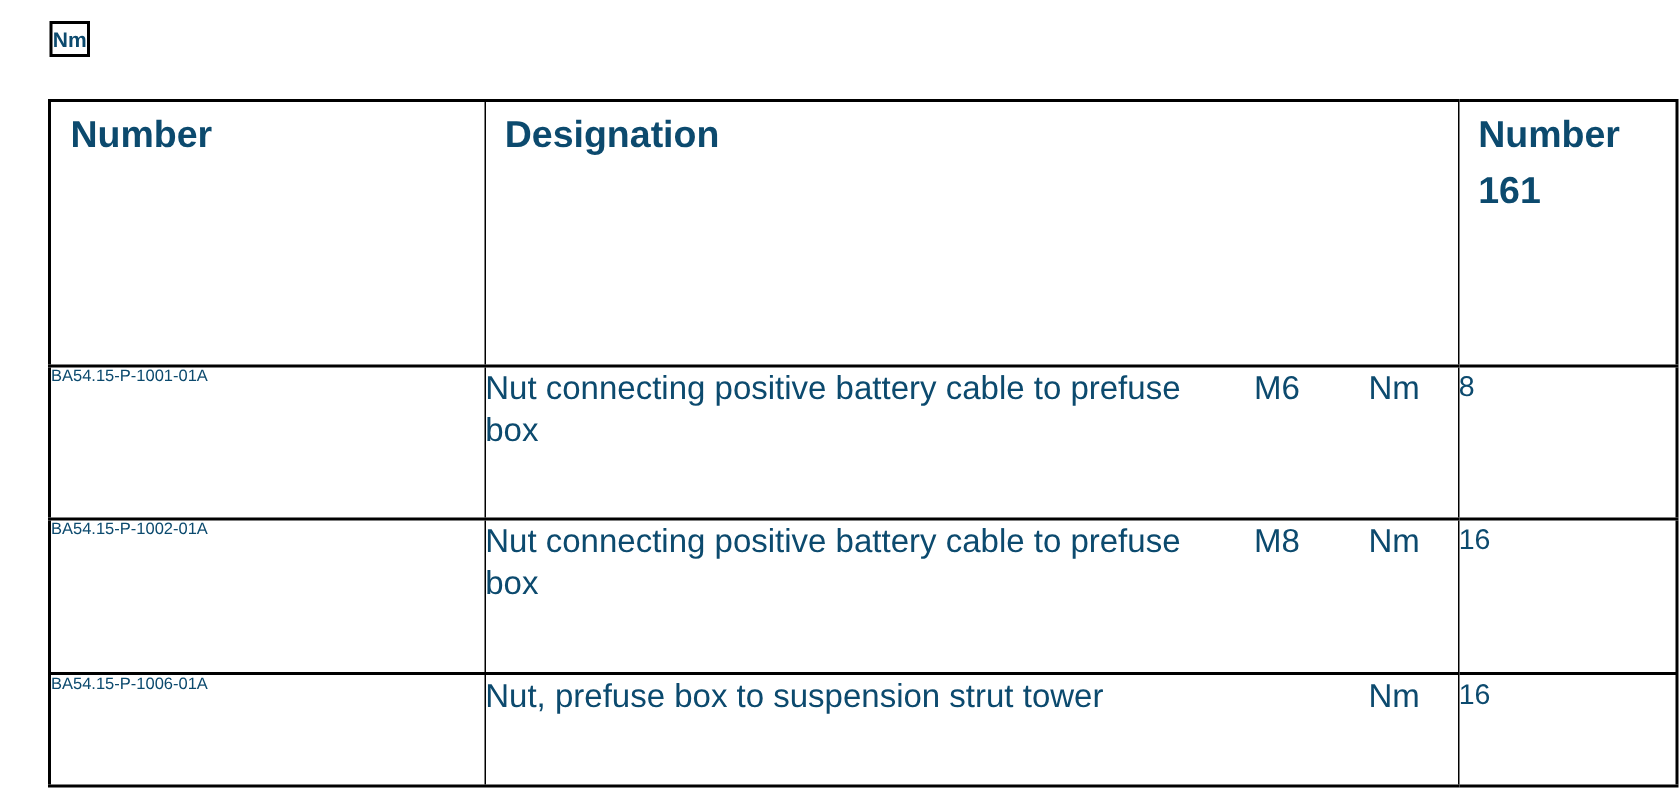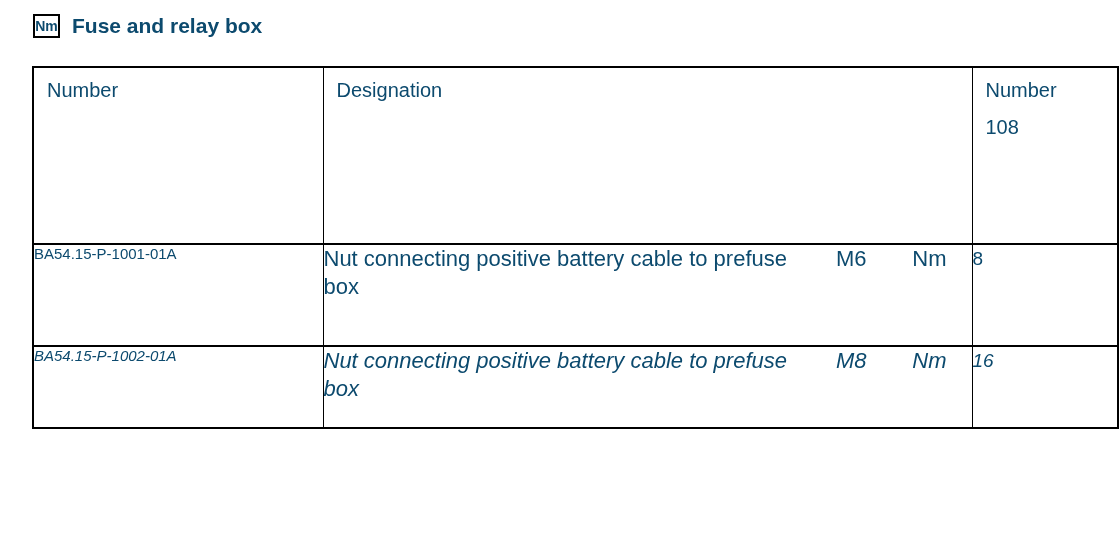--- a/index.html
+++ b/index.html
@@ -59,31 +59,31 @@
     border-bottom: 2px solid #000000;
     vertical-align: top;
     text-align: left;
     padding: 0;
     overflow: hidden;
   }
   .torque-table { border: 2px solid #000000; }
 
   thead tr { height: 177px; }
   tbody tr.row-1 { height: 102px; }
-  tbody tr.row-2 { height: 82px; font-style: italic; }
+  tbody tr.row-2 { height: 103px; }
   tbody tr.row-3 { height: 75px; }
 
   .torque-table th {
-    font-size: 20px;
-    font-weight: normal;
+    font-size: 25px;
+    font-weight: bold;
     line-height: 37px;
     padding: 4px 0 0 13px;
   }
   .cell-number {
-    font-size: 15px;
+    font-size: 11px;
     padding: 12px 0 0 13px;
   }
   .cell-designation {
     font-size: 22px;
     line-height: 28px;
     padding: 6px 0 0 13px;
   }
   .desig-grid {
     display: grid;
     grid-template-columns: 1fr 75px 80px;
@@ -97,36 +97,35 @@
     padding: 6px 0 0 13px;
   }
 </style>
 </head>
 <body>
 
 <div class="page">
 
   <div class="doc-header">
     <span class="nm-icon">Nm</span>
-    <h1 class="doc-title">Fuse and relay box</h1>
   </div>
 
   <table class="torque-table">
     <colgroup>
       <col class="c-number">
       <col class="c-designation">
       <col class="c-model">
     </colgroup>
     <thead>
       <tr>
         <th>Number</th>
         <th>Designation</th>
         <th>
           <div>Number</div>
-          <div>108</div>
+          <div>161</div>
         </th>
       </tr>
     </thead>
     <tbody>
       <tr class="row-1">
         <td class="cell-number">BA54.15-P-1001-01A</td>
         <td class="cell-designation">
           <div class="desig-grid">
             <span class="desig-text">Nut connecting positive battery cable to prefuse box</span>
             <span class="desig-size">M6</span>
@@ -139,16 +138,27 @@
         <td class="cell-number">BA54.15-P-1002-01A</td>
         <td class="cell-designation">
           <div class="desig-grid">
             <span class="desig-text">Nut connecting positive battery cable to prefuse box</span>
             <span class="desig-size">M8</span>
             <span class="desig-unit">Nm</span>
           </div>
         </td>
         <td class="cell-model">16</td>
       </tr>
+      <tr class="row-3">
+        <td class="cell-number">BA54.15-P-1006-01A</td>
+        <td class="cell-designation">
+          <div class="desig-grid">
+            <span class="desig-text">Nut, prefuse box to suspension strut tower</span>
+            <span class="desig-size"></span>
+            <span class="desig-unit">Nm</span>
+          </div>
+        </td>
+        <td class="cell-model">16</td>
+      </tr>
     </tbody>
   </table>
 
 </div>
 
 </body></html>

